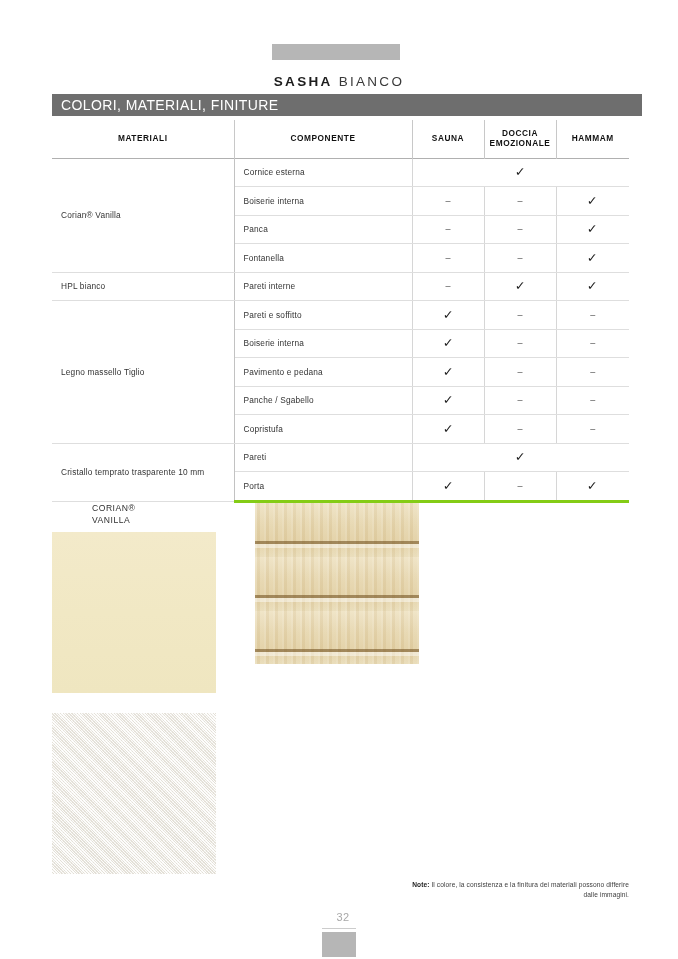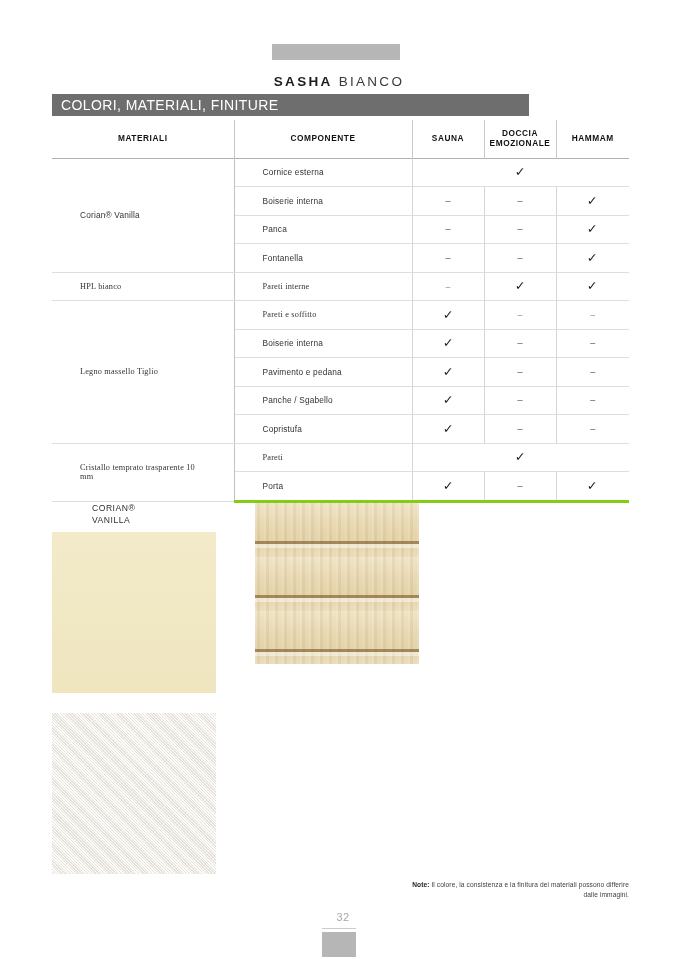--- a/index.html
+++ b/index.html
@@ -50,21 +50,21 @@
   .brand-title .b-light {
     font-weight: normal;
     color: #3a3a3a;
   }
 
   
   .section-title {
     position: absolute;
     left: 52px;
     top: 94px;
-    width: 477px;
+    width: 590px;
     height: 22px;
     background: #6e6e6e;
     color: #ffffff;
     font-size: 14px;
     letter-spacing: 0.4px;
     line-height: 22px;
     padding-left: 9px;
     box-sizing: border-box;
   }
 
@@ -93,39 +93,38 @@
     line-height: 1.25;
     border-right: 1px solid #c8c8c8;
     vertical-align: middle;
   }
   .spec-table th.last { border-right: none; }
   .spec-table thead tr { border-bottom: 1px solid #b0b0b0; }
 
   .spec-table td {
     font-size: 8.3px;
     color: #333333;
-    padding: 0 28px;
+    padding: 0 9px;
     height: 27.5px;
     border-right: 1px solid #d6d6d6;
     border-bottom: 1px solid #dedede;
     vertical-align: middle;
     letter-spacing: 0.18px;
   }
   .spec-table td.mark {
     text-align: center;
     padding: 0;
   }
   .spec-table td.last { border-right: none; }
   .spec-table td.mat {
     border-right: 1px solid #c2c2c2;
     color: #333333;
   }
   .spec-table tr.group-start td {
     border-top: 1px solid #b0b0b0;
-    font-family: Liberation Serif, serif;
   }
   .spec-table tr.last-row td {
     border-bottom: 3px solid #84cc16;
   }
 
   .check {
     display: inline-block;
     font-size: 12.5px;
     color: #1a1a1a;
     line-height: 1;

